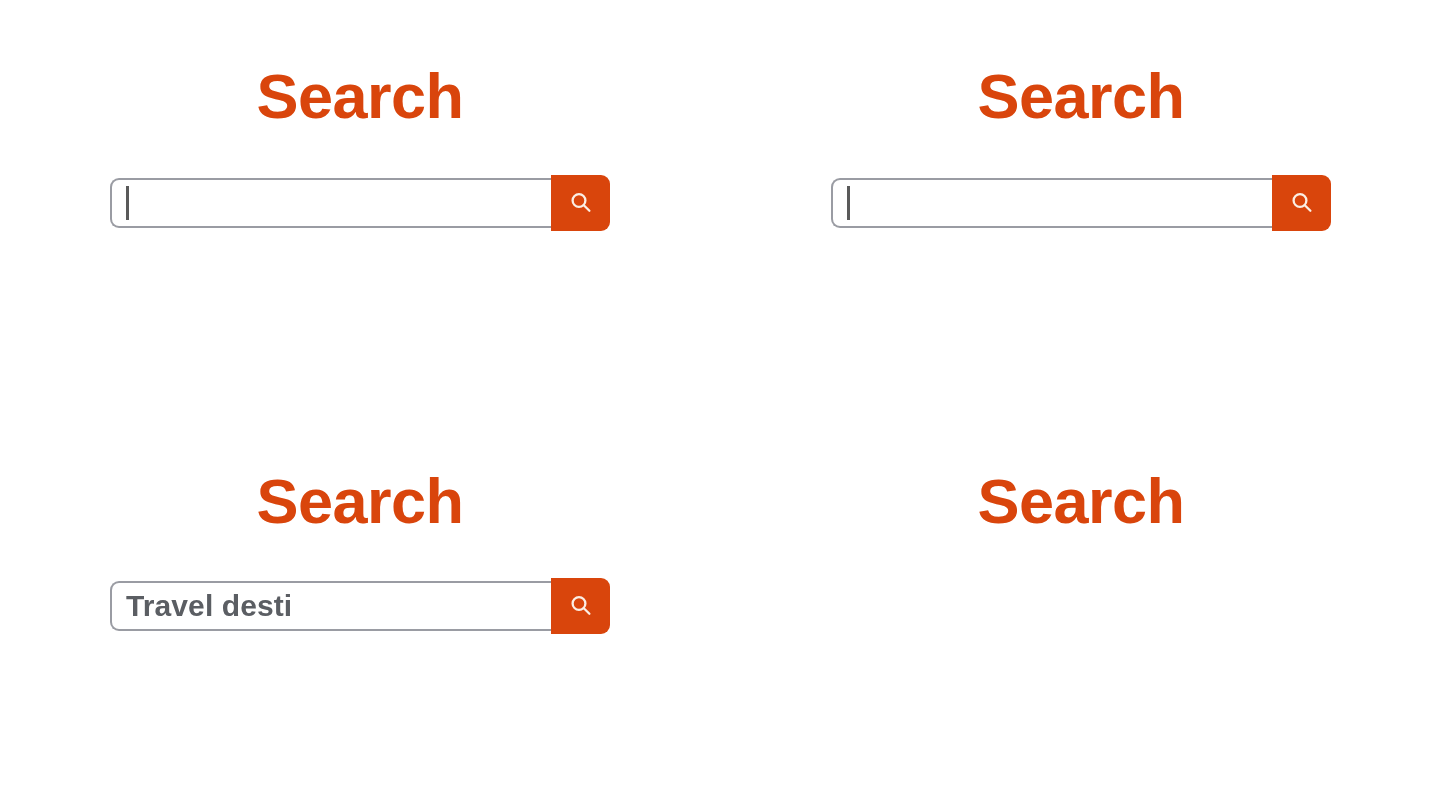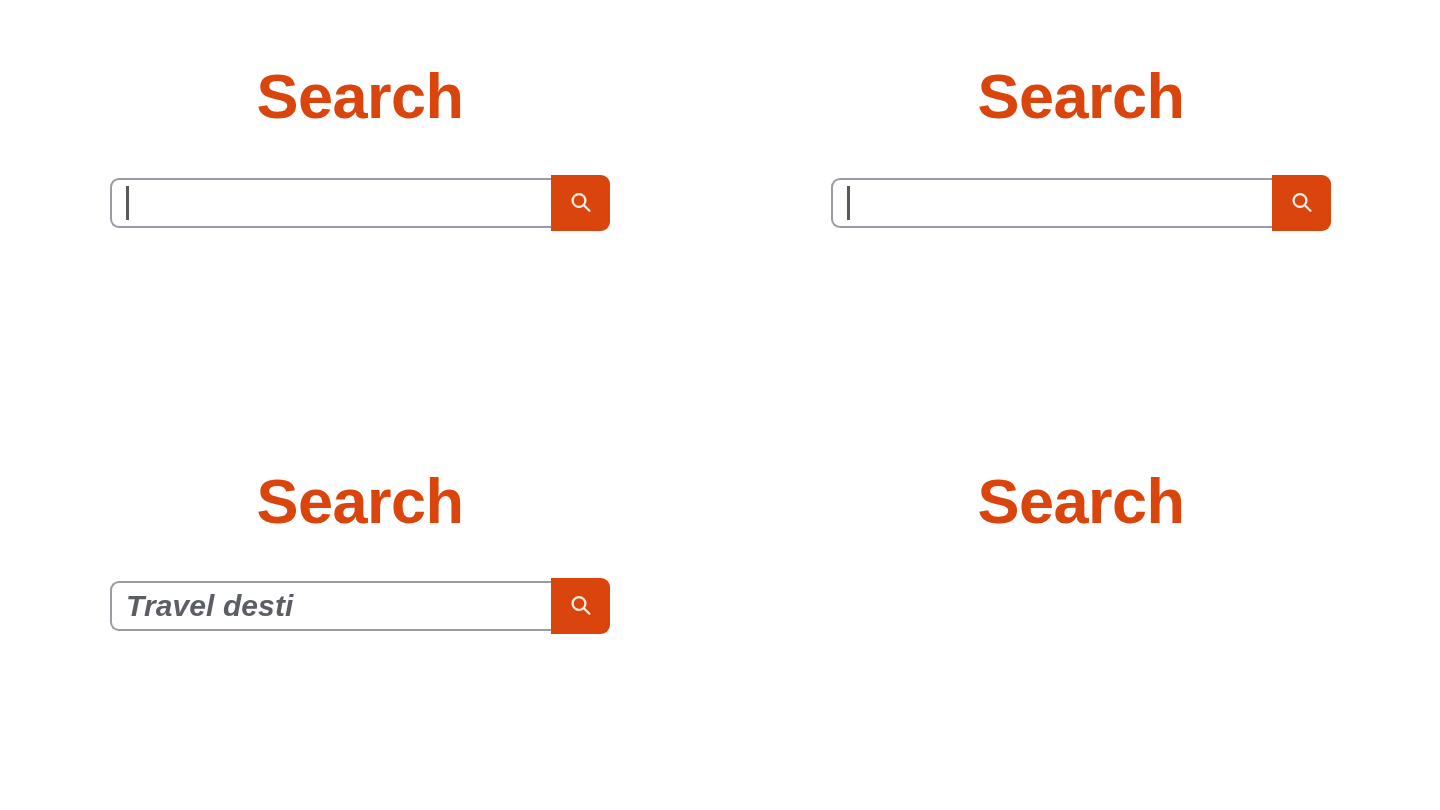--- a/index.html
+++ b/index.html
@@ -47,21 +47,20 @@
   .panel-tr .search-title,
   .panel-br .search-title { left: 111px; }
 
   
   .searchbar {
     position: absolute;
     left: 110px;
     top: 175px;
     width: 560px;
     height: 56px;
-    font-style: italic;
   }
   .panel-tr .searchbar,
   .panel-br .searchbar { left: 111px; }
   .panel-bl .searchbar,
   .panel-br .searchbar { top: 578px; }
   .panel-bl .searchbar { top: 173px; }
 
   
   .search-field {
     position: absolute;

